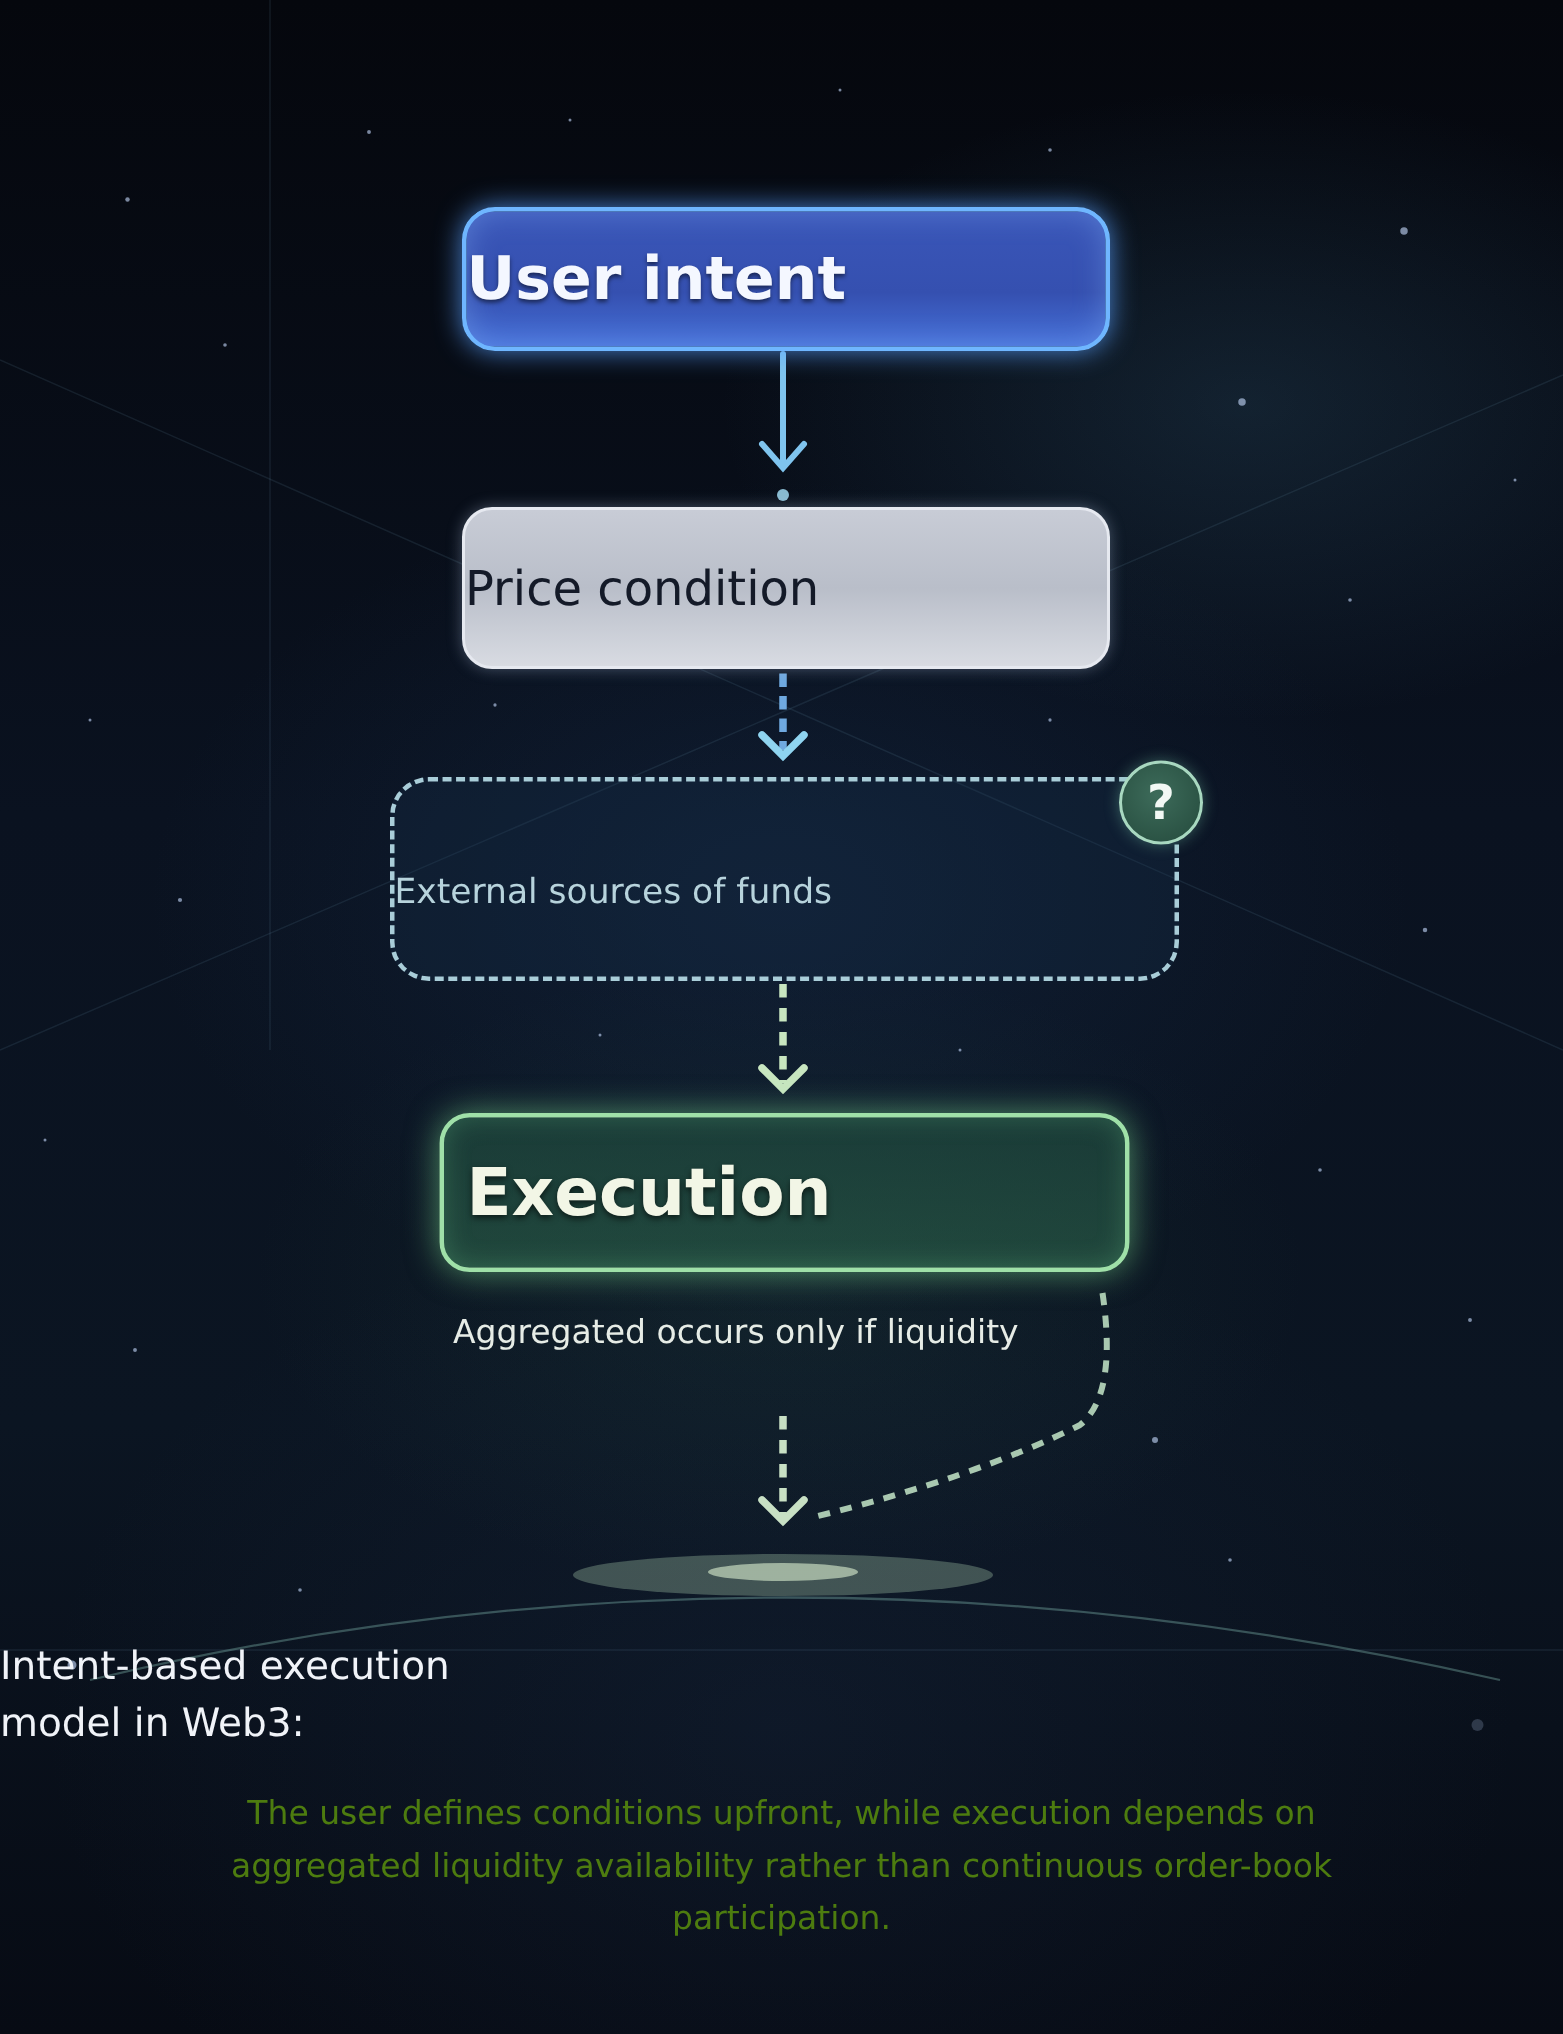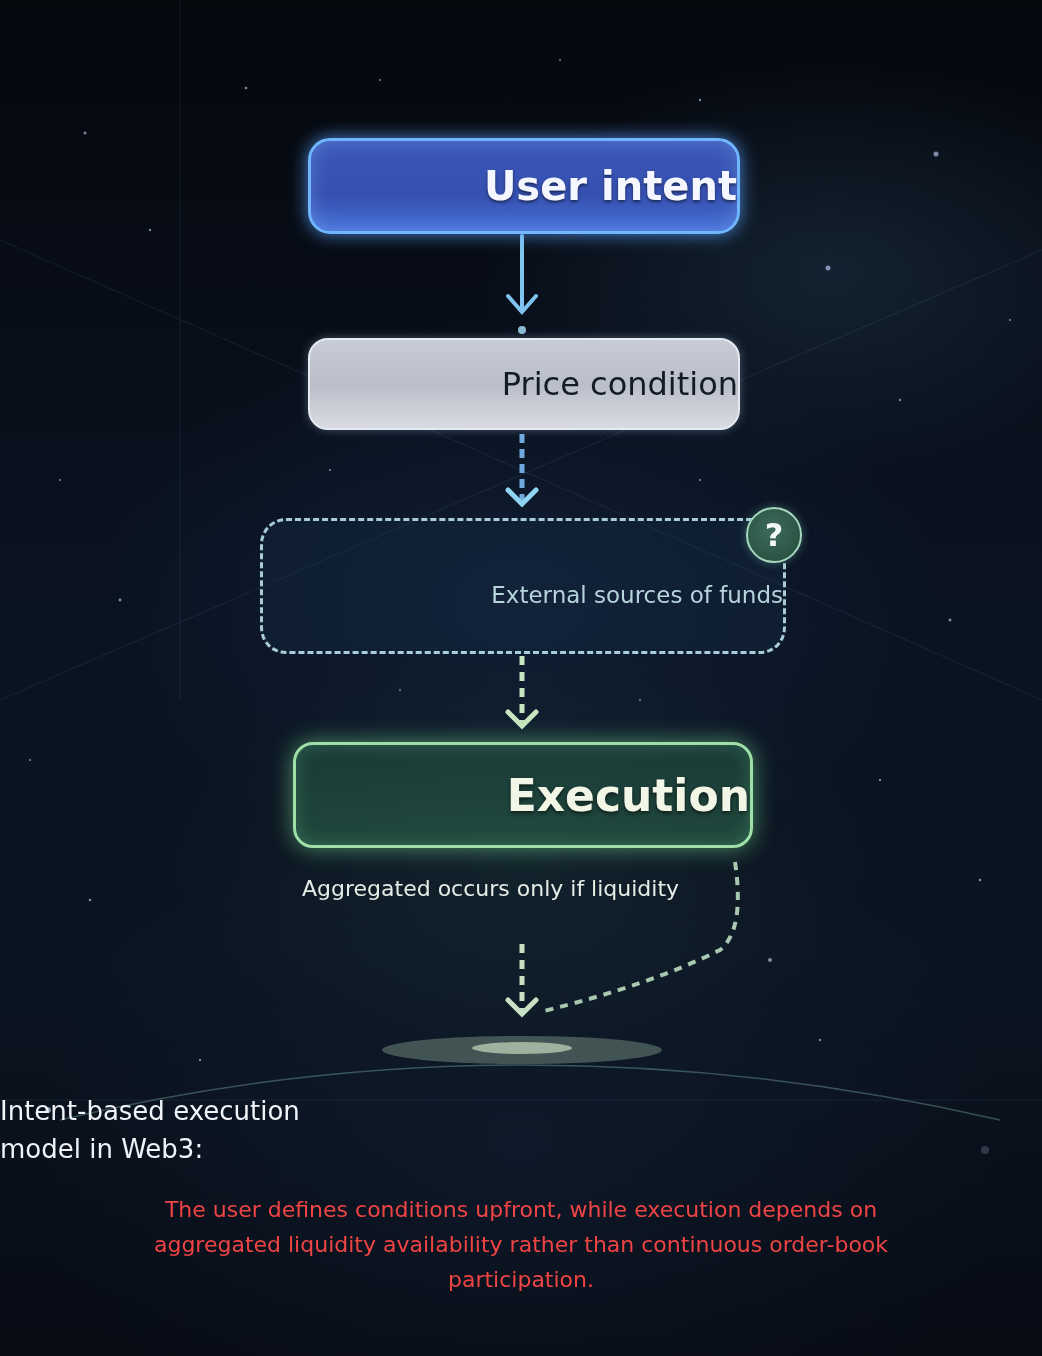--- a/index.html
+++ b/index.html
@@ -10,31 +10,31 @@
       radial-gradient(ellipse 600px 400px at 520px 600px, rgba(30,60,100,0.28), transparent 70%),
       radial-gradient(ellipse 500px 300px at 520px 850px, rgba(40,80,70,0.22), transparent 70%),
       radial-gradient(ellipse 700px 500px at 520px 1150px, rgba(30,50,80,0.25), transparent 70%),
       linear-gradient(180deg, #05070d 0%, #0a1220 40%, #0b1522 70%, #070b14 100%);
     font-family: "DejaVu Sans", sans-serif;
     color: #e8eef5;
   }
   .stars { position: absolute; inset: 0; pointer-events: none; }
   .node {
     position: absolute; display: flex; flex-direction: column;
-    align-items: flex-end; justify-content: center; box-sizing: border-box;
+    align-items: flex-start; justify-content: center; box-sizing: border-box;
   }
   #n-intent {
     left: 308px; top: 138px; width: 432px; height: 96px; border-radius: 22px;
     background: linear-gradient(180deg, #3a56b8 0%, #3550b0 60%, #4670d8 100%);
     border: 3px solid #6fb6ff;
     box-shadow: 0 0 18px rgba(90,160,255,0.8), inset 0 0 20px rgba(140,190,255,0.35);
   }
   #n-intent .lbl { font-size: 40px; font-weight: bold; color: #f4f7ff; text-shadow: 0 2px 3px rgba(0,0,0,0.5); }
   #n-price {
-    left: 308px; top: 338px; width: 432px; height: 92px; border-radius: 20px;
+    left: 308px; top: 338px; width: 432px; height: 108px; border-radius: 20px;
     background: linear-gradient(180deg, #c8ccd6 0%, #b9bec9 50%, #d8dbe2 100%);
     border: 2px solid #e6e9f0;
     box-shadow: 0 0 10px rgba(180,200,230,0.35);
   }
   #n-price .lbl { font-size: 32px; color: #141a28; }
   #n-liq {
     left: 260px; top: 518px; width: 526px; height: 136px; border-radius: 26px;
     border: 3px dashed #a9cdd8;
     background: rgba(25,50,80,0.25);
   }
@@ -46,32 +46,33 @@
     border: 2px solid #a8d8c0; box-sizing: border-box;
     display: flex; align-items: center; justify-content: center;
     font-size: 32px; font-weight: bold; color: #f2f8f4;
     box-shadow: 0 0 10px rgba(120,200,170,0.4);
   }
   #n-exec {
     left: 293px; top: 742px; width: 460px; height: 106px; border-radius: 20px;
     background: linear-gradient(180deg, rgba(30,70,60,0.75), rgba(40,90,70,0.7));
     border: 3px solid #9fe0a8;
     box-shadow: 0 0 22px rgba(130,230,150,0.55), inset 0 0 18px rgba(120,220,150,0.25);
+    padding-left: 15px;
   }
   #n-exec .lbl { font-size: 44px; font-weight: bold; color: #f2f6e6; text-shadow: 0 2px 4px rgba(0,0,0,0.6); }
   .note {
     position: absolute; left: 302px; top: 872px; font-size: 22px; line-height: 33px; color: #e6ece6;
   }
   .caption-title {
     position: absolute; left: 0; width: 1042px; top: 1092px; text-align: left;
     font-size: 26px; line-height: 38px; color: #f0f3f8;
   }
   .caption-body {
     position: absolute; left: 150px; width: 742px; top: 1192px; text-align: center;
-    font-size: 22px; line-height: 35px; color: #ef4444;
+    font-size: 22px; line-height: 35px; color: #4d7c0f;
   }
   svg.arrows { position: absolute; inset: 0; }
 </style>
 </head>
 <body>
 
 <svg class="stars" width="1042" height="1356">
   <g stroke="rgba(120,170,200,0.12)" stroke-width="1">
     <line x1="0" y1="700" x2="1042" y2="250"></line>
     <line x1="0" y1="240" x2="1042" y2="700"></line>

